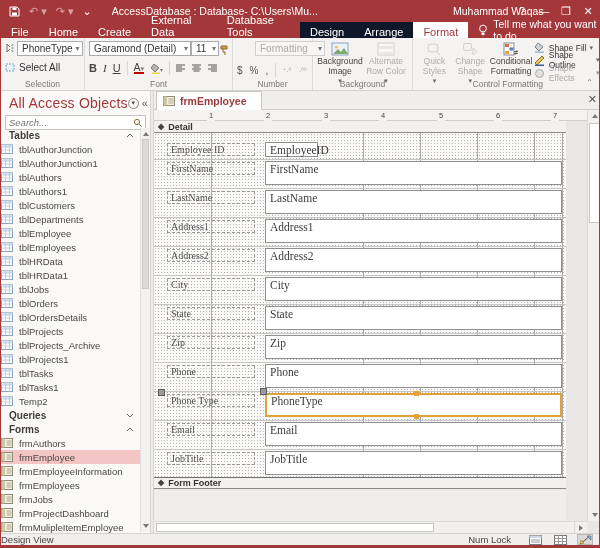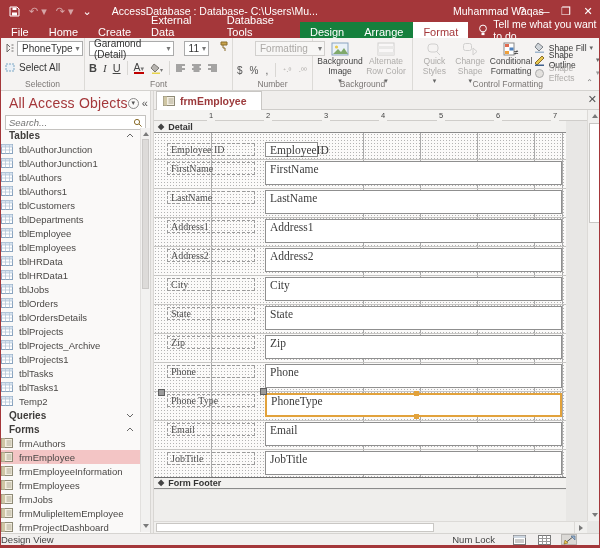--- a/index.html
+++ b/index.html
@@ -16,21 +16,21 @@
   .tb-title { margin-left:12px; white-space:nowrap; }
   .ctx-zone { position:absolute; left:224px; top:0; width:118px; height:22px; background:#8B3134;
               display:flex; align-items:center; justify-content:center; font-size:10px; color:#F2D8D8; }
   .tb-user { position:absolute; left:452px; top:0; height:22px; display:flex; align-items:center; font-size:10.5px; }
   .winbtns { position:absolute; right:0; top:0; height:22px; display:flex; }
   .winbtn { width:22px; height:22px; display:flex; align-items:center; justify-content:center; font-size:11px; color:#fff; }
 
   
   .tabrow { position:absolute; left:0; top:22px; width:100%; height:16px; background:#A4373A; display:flex; align-items:stretch; }
   .tab { color:#fff; font-size:11px; padding:0 10px; display:flex; align-items:flex-end; }
-  .tab.ctx { background:#15803d; }
+  .tab.ctx { background:#0f172a; }
   .tab.active { background:#fff; color:#A4373A; }
   .tellme { display:flex; align-items:center; gap:5px; color:#fff; font-size:10.5px; padding-left:10px; }
 
   
   .ribbon { position:absolute; left:0; top:38px; width:100%; height:53px; background:#F5F3F2; border-bottom:1px solid #D4D2CF; display:flex; }
   .rgroup { position:relative; height:100%; border-right:1px solid #DCDAD7; padding:3px 3px 12px 4px; }
   .rcaption { position:absolute; bottom:1px; left:0; width:100%; text-align:center; font-size:8.5px; color:#7a7674; }
   .combo { background:#fff; border:1px solid #ABABAB; height:15px; display:flex; align-items:center; font-size:10px; color:#333; padding:0 2px 0 4px; }
   .combo .arr { margin-left:auto; color:#777; font-size:8px; padding-left:3px; }
   .combo.disabled { background:#F7F6F5; color:#ACA9A6; border-color:#D2D0CE; }
@@ -116,21 +116,21 @@
   .vscroll .sbtn.bottom { position:absolute; bottom:0; left:0; right:0; }
   .hscroll { position:absolute; left:0; top:430px; width:433px; height:12px; background:#F1F0EE; border-top:1px solid #DCDAD7; }
   .hscroll .thumb { position:absolute; left:2px; top:1px; width:278px; height:9px; background:#fff; border:1px solid #C9C7C4; }
   .hscroll .sbtn { position:absolute; right:0; top:0; width:13px; height:11px; border-left:1px solid #DCDAD7; display:flex; align-items:center; justify-content:center; }
   .tri-r { width:0; height:0; border-top:3px solid transparent; border-bottom:3px solid transparent; border-left:4px solid #7a7a7a; }
 
   
   .statusbar { position:absolute; left:0; top:533px; width:100%; height:12px; background:#F1EFEE; border-top:1px solid #D6D4D1;
                display:flex; align-items:center; font-size:9.5px; color:#444; }
   .sb-view { }
-  .sb-right { margin-left:auto; display:flex; align-items:center; gap:16px; padding-right:22px; }
+  .sb-right { margin-left:auto; display:flex; align-items:center; gap:16px; padding-right:6px; }
   .sb-icons { display:flex; gap:9px; }
   .sbicon { width:16px; height:11px; display:flex; align-items:center; justify-content:center; }
   .sbicon.pressed { background:#DBD9D6; border:1px solid #B9B7B4; }
   .bottomedge { position:absolute; left:0; top:545px; width:100%; height:3px; background:#A4373A; }
 
   svg { display:block; }
 </style>
 </head>
 <body>
 
@@ -224,21 +224,21 @@
           <svg width="11" height="10" viewBox="0 0 11 10">
               <rect x="1" y="1" width="8" height="7" fill="#EAF0F6" stroke="#7da7c4" stroke-dasharray="2 1"></rect>
             </svg>
         </span>
         <span>Select All</span>
       </div>
       <div class="rcaption">Selection</div>
     </div>
 
     <div class="rgroup" style="width:148px">
-      <div style="display:flex; align-items:flex-start; gap:10px;">
+      <div style="display:flex; align-items:flex-end; gap:0;">
         <div class="combo" style="width:102px">
           <span>Garamond (Detail)</span>
             <span class="arr">▾</span>
         </div>
         <div class="combo" style="width:28px">
           <span>11</span>
             <span class="arr">▾</span>
         </div>
         <span class="gi">
           <svg width="10" height="11" viewBox="0 0 10 11">
@@ -701,32 +701,32 @@
         </div>
 
         <div class="nitem">
           <span>
             <svg width="12" height="10" viewBox="0 0 12 10">
               <rect x="0.5" y="0.5" width="11" height="9" fill="#F4EFE2" stroke="#8E8A76"></rect>
               <rect x="0.5" y="0.5" width="3.5" height="9" fill="#CFC6A4"></rect>
               <path d="M5.5 3h5M5.5 5h5M5.5 7h5" stroke="#9C977F" stroke-width="0.8"></path>
             </svg>
           </span>
-          <span>frmMulipleItemEmployee</span>
+          <span>frmProjectDashboard</span>
         </div>
 
         <div class="nitem">
           <span>
             <svg width="12" height="10" viewBox="0 0 12 10">
               <rect x="0.5" y="0.5" width="11" height="9" fill="#F4EFE2" stroke="#8E8A76"></rect>
               <rect x="0.5" y="0.5" width="3.5" height="9" fill="#CFC6A4"></rect>
               <path d="M5.5 3h5M5.5 5h5M5.5 7h5" stroke="#9C977F" stroke-width="0.8"></path>
             </svg>
           </span>
-          <span>frmProjectDashboard</span>
+          <span>frmMulipleItemEmployee</span>
         </div>
 
     </div>
     <div class="navsb">
       <div class="tri-up"></div>
       <div class="thumb"></div>
       <div class="tri-dn"></div>
     </div>
   </div>
 

